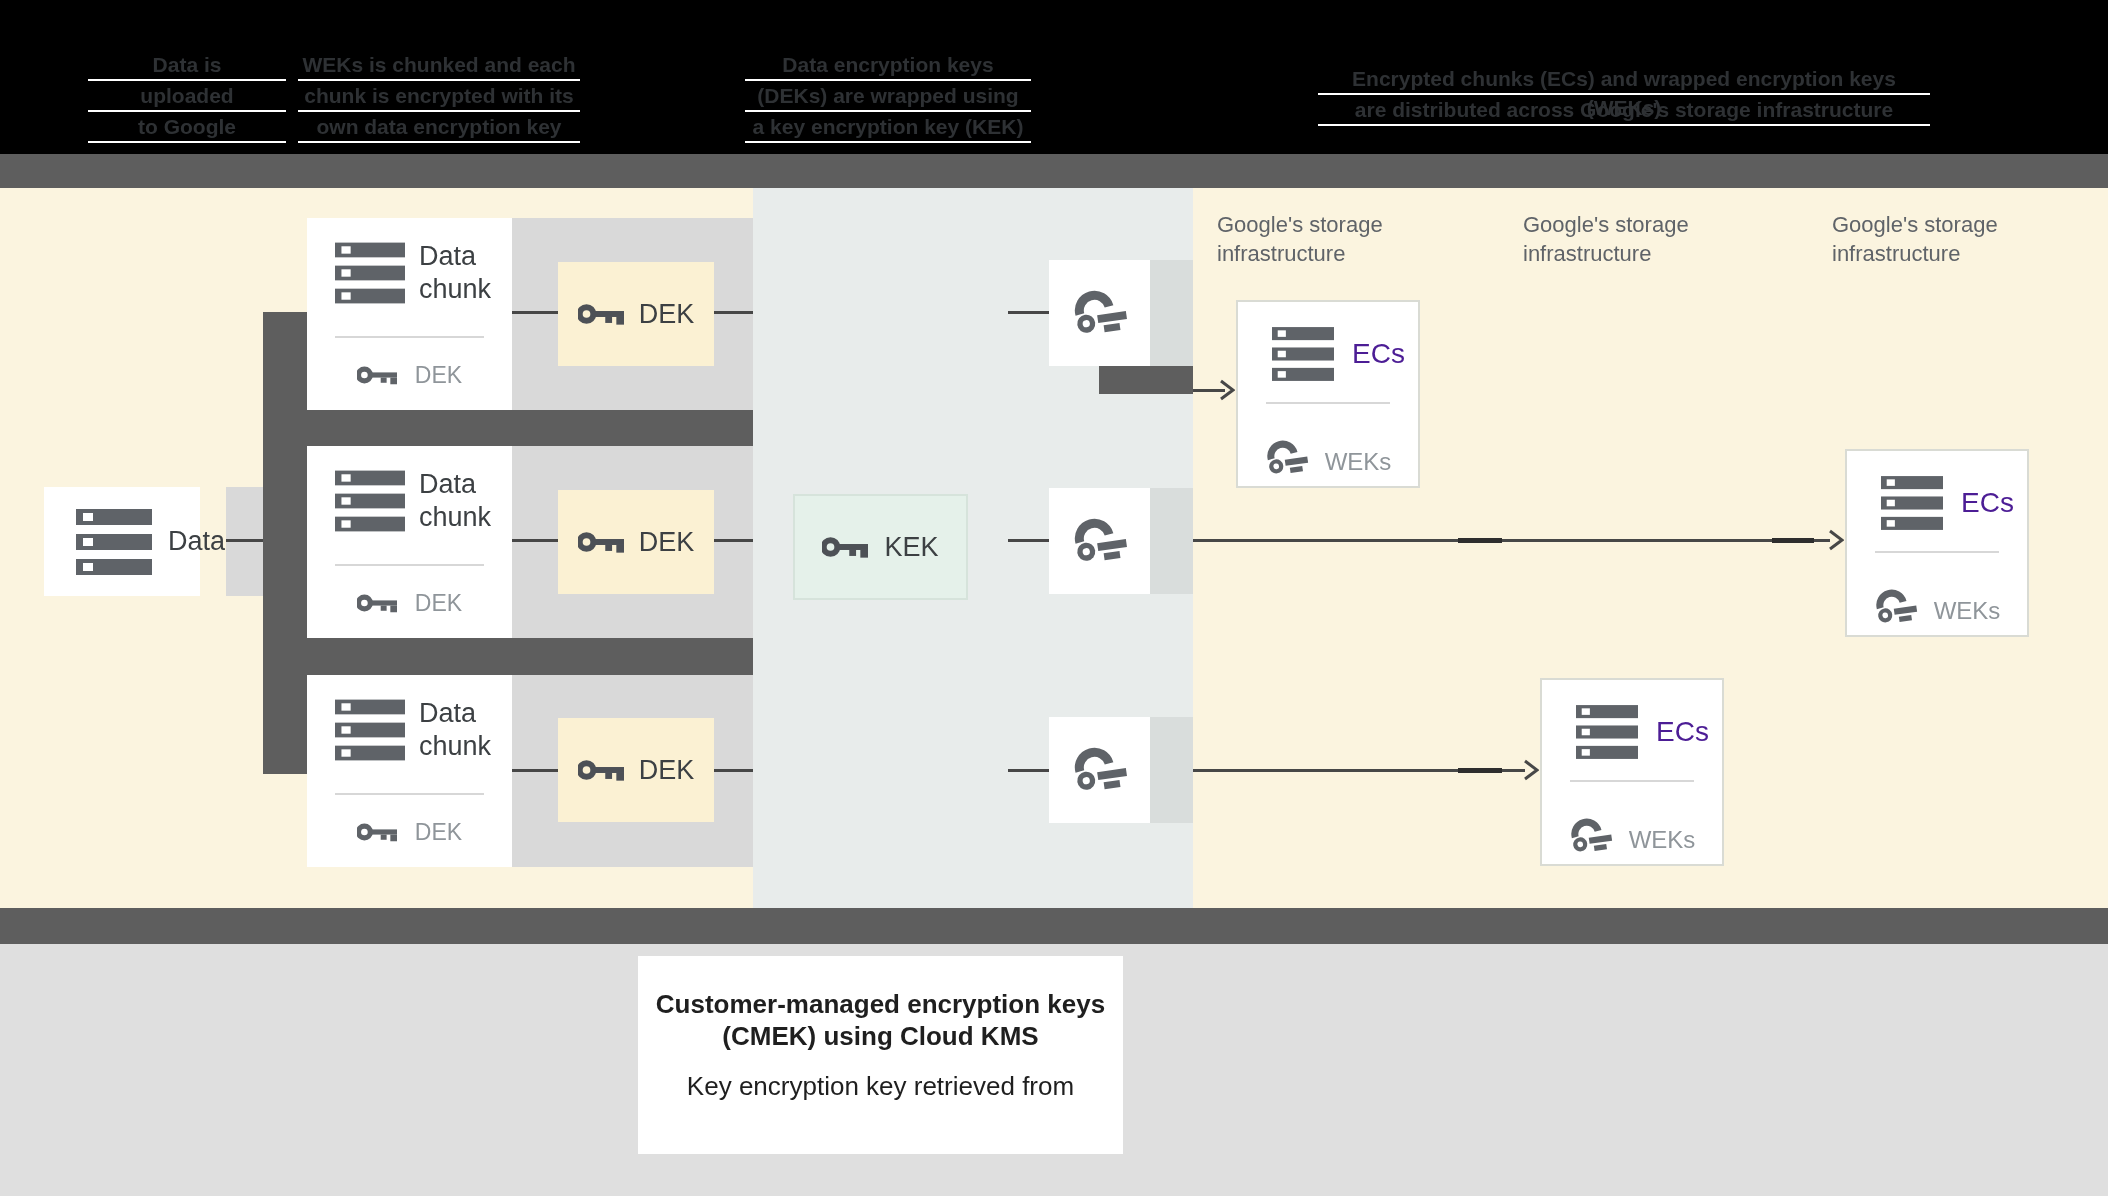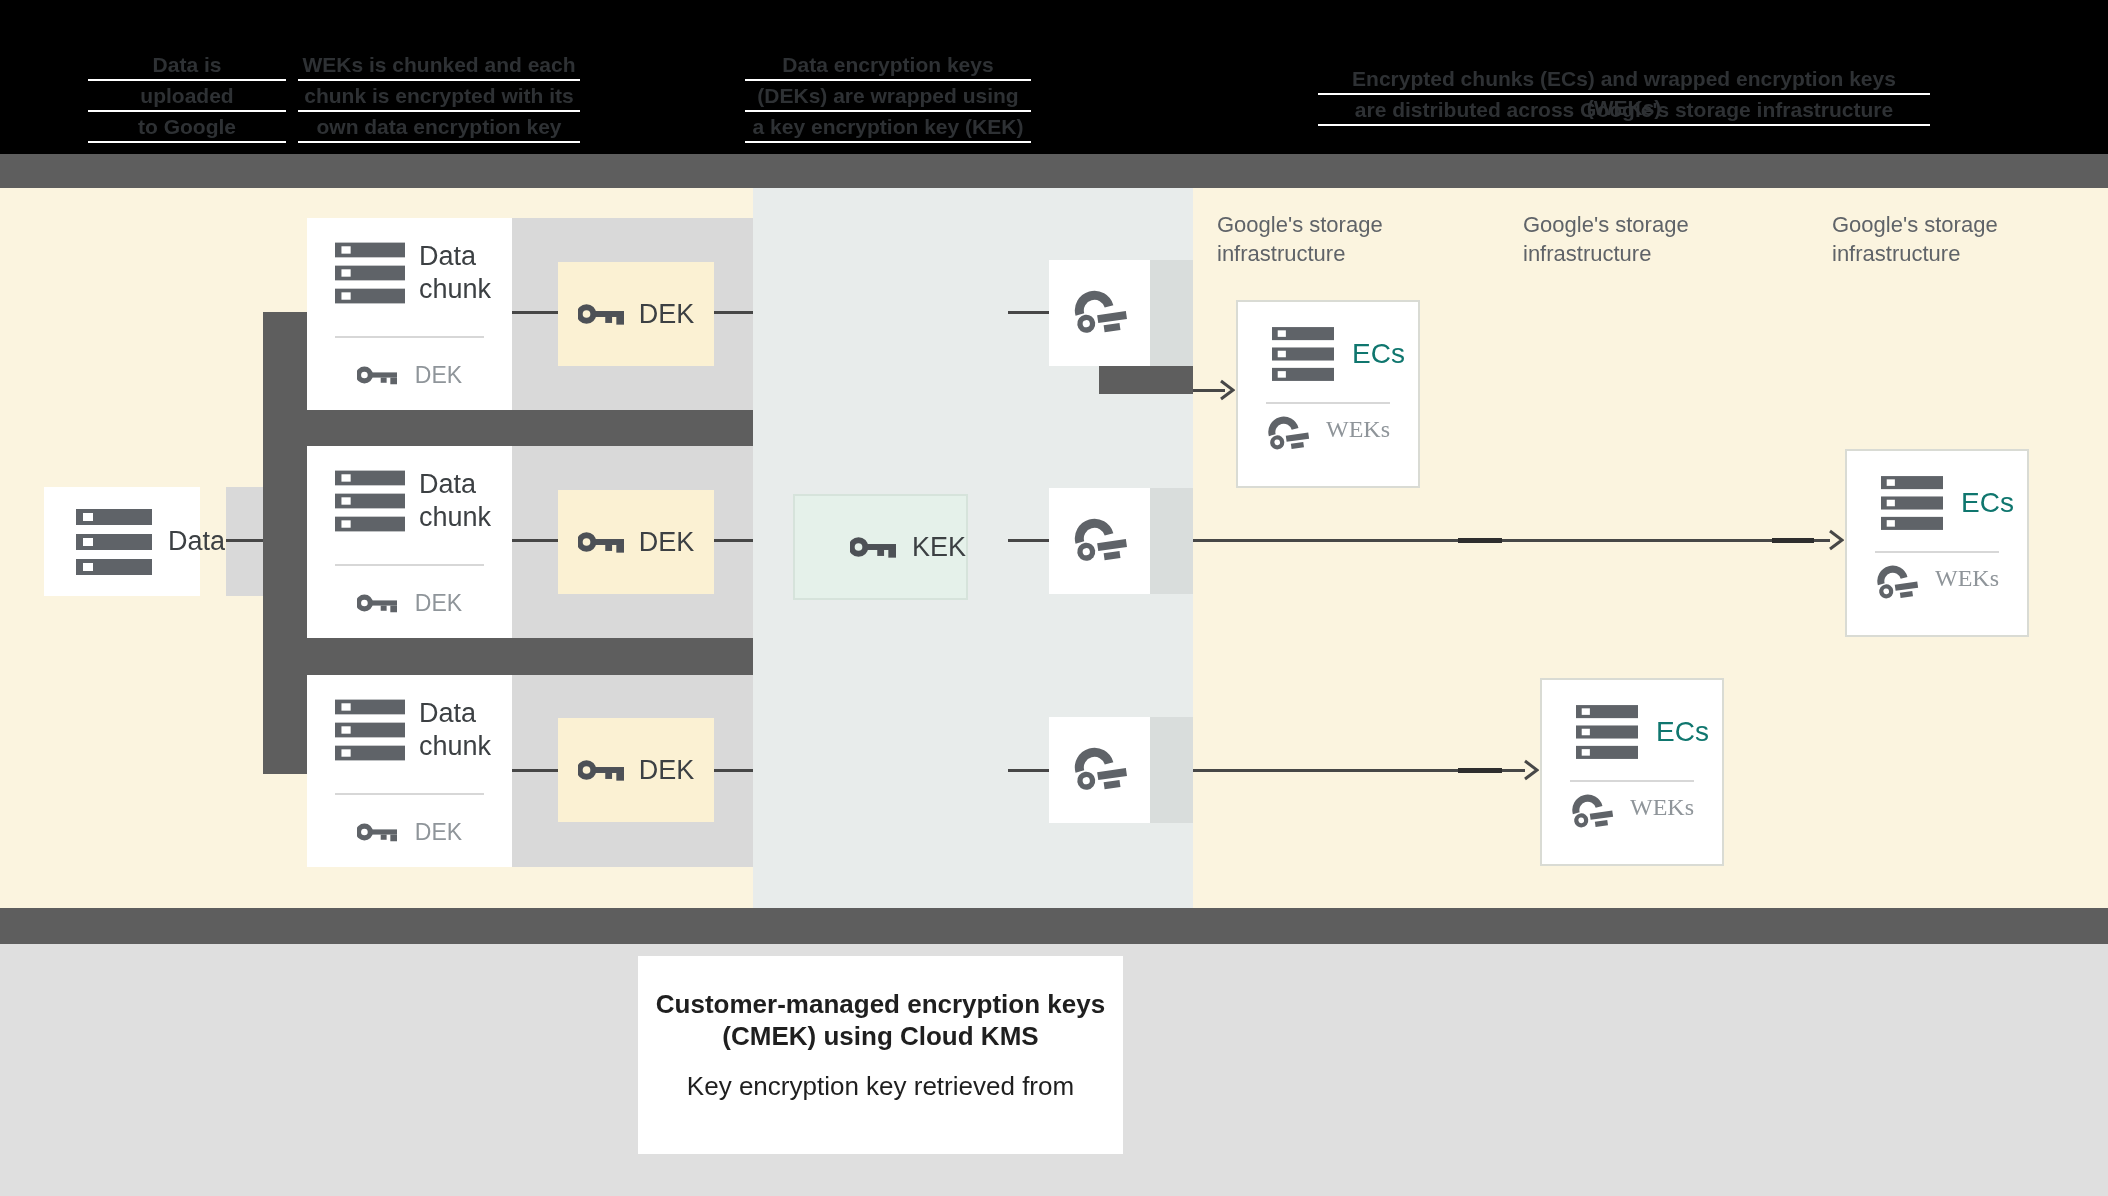--- a/index.html
+++ b/index.html
@@ -34,33 +34,33 @@
   .chunk-top{position:absolute;left:0;top:22px;width:100%;display:flex;align-items:center;}
   .chunk-top .sicon{margin-left:28px;}
   .chunk-title{margin-left:14px;font-size:27px;line-height:33px;color:#3c4043;width:86px;}
   .divider{position:absolute;left:28px;right:28px;height:0;border-top:2px solid #d7d7d7;}
   .chunk-div{top:118px;}
   .chunk-bot{position:absolute;left:0;top:132px;width:100%;height:50px;display:flex;align-items:center;justify-content:center;gap:18px;}
   .graylbl{color:#8f959a;font-size:23px;}
   .dekbox{position:absolute;left:558px;width:156px;height:104px;background:#fbf1d3;display:flex;align-items:center;justify-content:center;gap:15px;}
   #dek1{top:74px;} #dek2{top:302px;} #dek3{top:530px;}
   .boxlabel{font-size:27px;color:#3c4043;}
-  #kekbox{position:absolute;left:793px;top:306px;width:175px;height:106px;background:#e5f1ea;border:2px solid #d6e3db;box-sizing:border-box;display:flex;align-items:center;justify-content:flex-end;gap:16px;}
+  #kekbox{position:absolute;left:793px;top:306px;width:175px;height:106px;background:#e5f1ea;border:2px solid #d6e3db;box-sizing:border-box;display:flex;align-items:center;justify-content:center;gap:16px;}
   .keybox{position:absolute;left:1049px;width:101px;height:106px;background:#fff;display:flex;align-items:center;justify-content:center;}
   #key1{top:72px;} #key2{top:300px;} #key3{top:529px;}
   .sidegray{position:absolute;left:1150px;width:43px;height:106px;background:#d9dddc;}
   #side1{top:72px;} #side2{top:300px;} #side3{top:529px;}
   #thickbar{position:absolute;left:1099px;top:178px;width:94px;height:28px;background:#5e5e5e;}
   .ecsbox{position:absolute;width:184px;height:188px;background:#fff;border:2px solid #d9dbd4;box-sizing:border-box;}
   #ecs1{left:1236px;top:112px;} #ecs2{left:1845px;top:261px;} #ecs3{left:1540px;top:490px;}
   .ecs-top{position:absolute;left:0;top:24px;width:100%;display:flex;align-items:center;}
   .ecs-top .sicon{margin-left:34px;}
-  .ecs-title{margin-left:18px;font-size:28px;color:#0f766e;}
+  .ecs-title{margin-left:18px;font-size:28px;color:#4c1d95;}
   .ecs-div{top:100px;}
-  .ecs-bot{position:absolute;left:0;top:114px;width:100%;height:60px;display:flex;align-items:flex-start;justify-content:center;gap:16px;font-family:Liberation Serif, serif;}
+  .ecs-bot{position:absolute;left:0;top:114px;width:100%;height:60px;display:flex;align-items:flex-end;justify-content:center;gap:16px;}
   .wekslbl{color:#8f959a;font-size:24px;}
   
   .cline{position:absolute;height:3px;background:#474747;}
   .dash{position:absolute;height:5px;background:#2e2e2e;}
   .chev{position:absolute;width:16px;height:22px;}
   
   .storelbl{position:absolute;top:22px;color:#5f6368;font-size:22px;line-height:29px;}
   #store1{left:1217px;} #store2{left:1523px;} #store3{left:1832px;}
   
   #bottom{position:absolute;left:0;top:944px;width:2108px;height:252px;background:#dfdfdf;}

